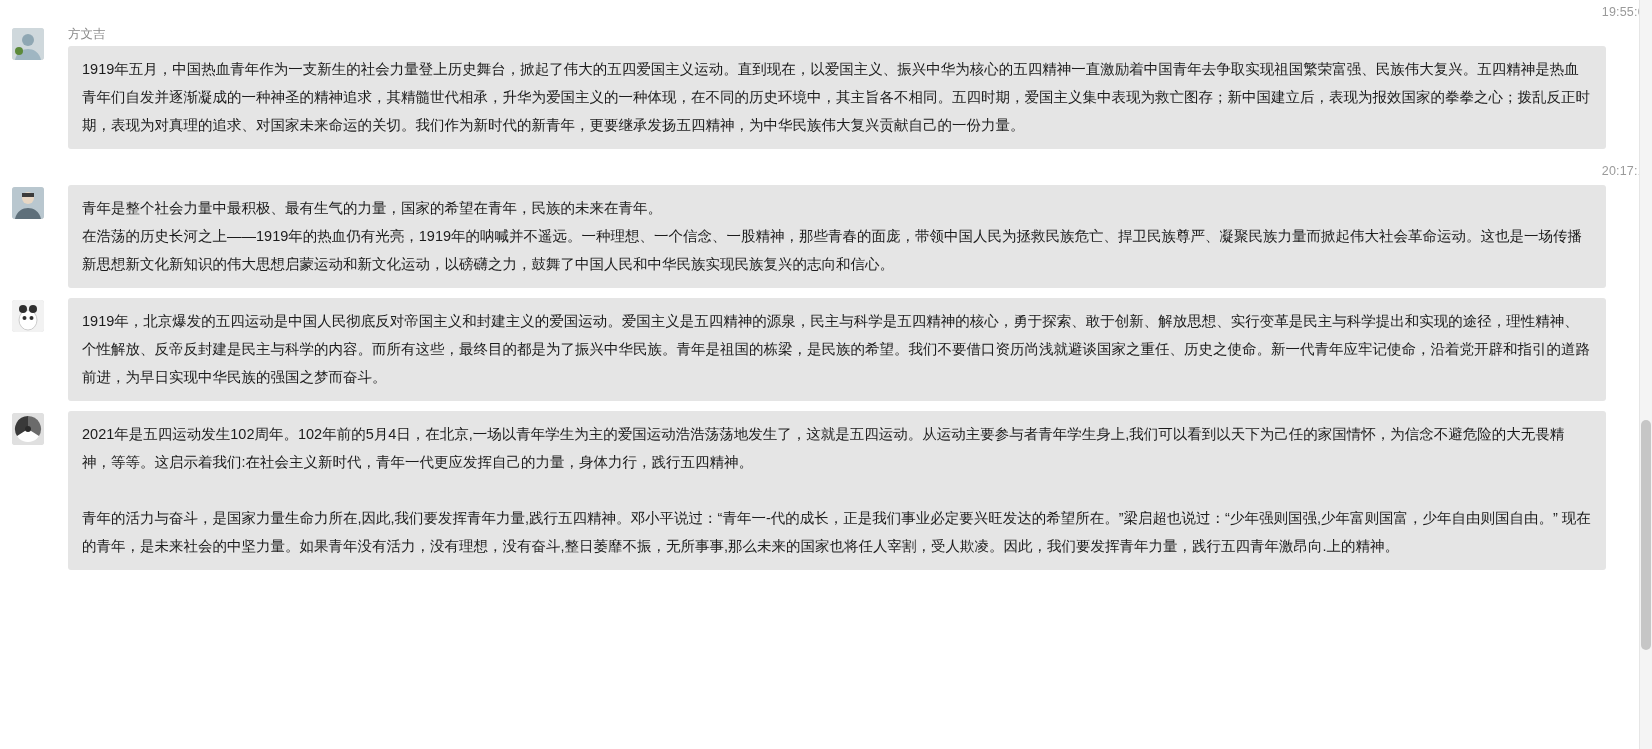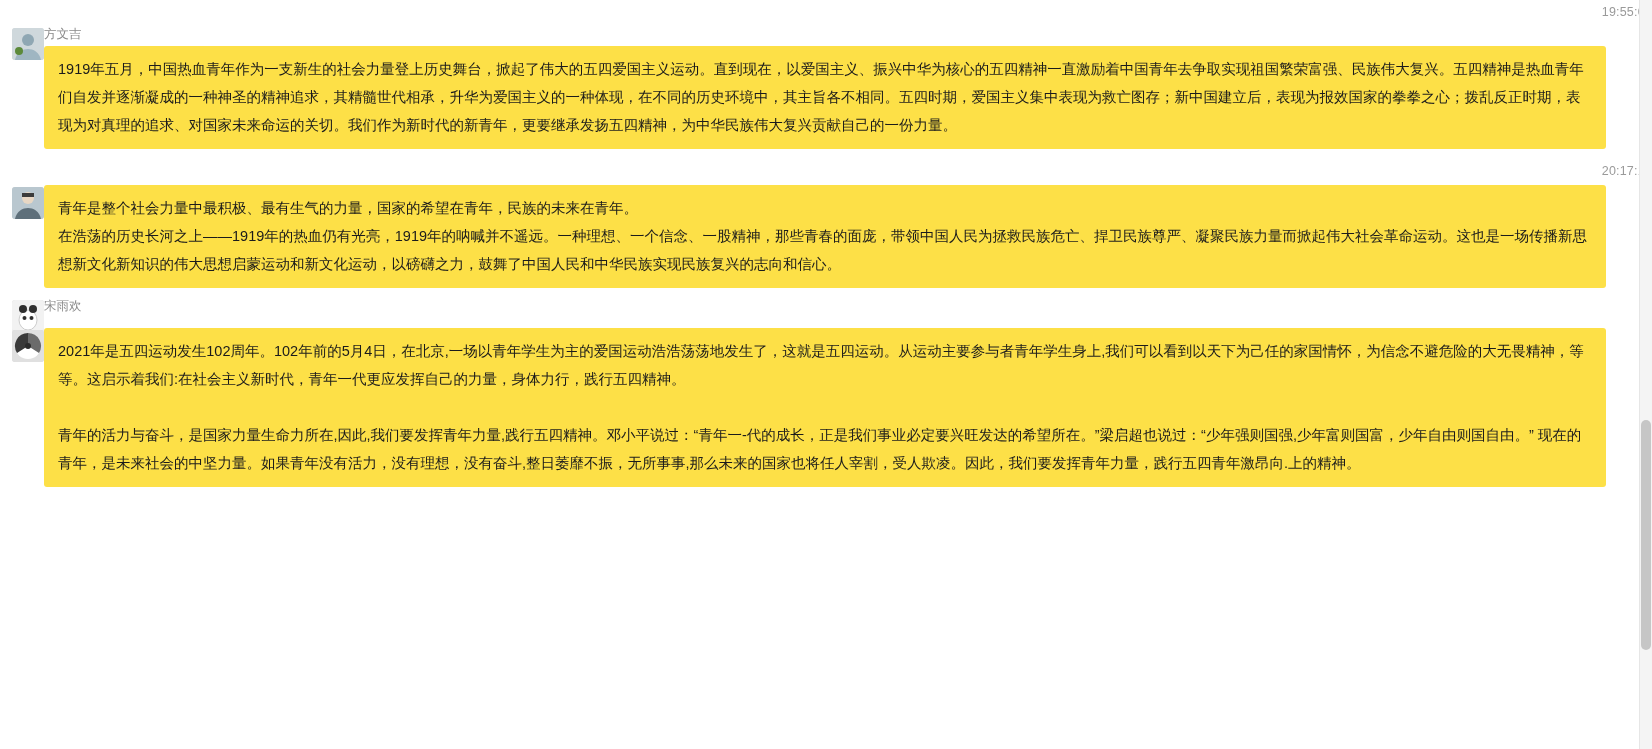--- a/index.html
+++ b/index.html
@@ -28,21 +28,21 @@
   .timestamp {
     text-align: right;
     font-size: 12.5px;
     color: #9a9a9a;
     line-height: 16px;
     padding: 4px 0 6px 0;
     letter-spacing: 0.2px;
   }
   .msg {
     position: relative;
-    padding-left: 44px;
+    padding-left: 68px;
     padding-right: 20px;
   }
   .avatar {
     position: absolute;
     left: 12px;
     top: 2px;
     width: 32px;
     height: 32px;
     border-radius: 3px;
     overflow: hidden;
@@ -50,21 +50,21 @@
   }
   .avatar svg { display: block; }
   .sender {
     font-size: 12.5px;
     color: #8a8a8a;
     line-height: 17px;
     padding-bottom: 3px;
   }
   .bubble {
     display: block;
-    background: #fde047;
+    background: #e5e5e5;
     border-radius: 3px;
     padding: 9px 14px 10px 14px;
     font-size: 14.5px;
     line-height: 28px;
     color: #1b1b1b;
     white-space: pre-wrap;
     word-break: break-all;
     margin-right: 26px;
   }
   
@@ -134,21 +134,21 @@
       <div class="avatar">
         <svg width="32" height="32" viewBox="0 0 32 32">
           <rect width="32" height="32" fill="#f2f2f2"></rect>
           <ellipse cx="16" cy="20" rx="9" ry="10" fill="#ffffff" stroke="#cccccc"></ellipse>
           <circle cx="11" cy="9" r="4" fill="#2f2f2f"></circle>
           <circle cx="21" cy="9" r="4" fill="#2f2f2f"></circle>
           <circle cx="12.5" cy="18" r="2" fill="#2f2f2f"></circle>
           <circle cx="19.5" cy="18" r="2" fill="#2f2f2f"></circle>
         </svg>
       </div>
-      <div class="sender">宋雨欢</div>
+      <div class="bubble">1919年，北京爆发的五四运动是中国人民彻底反对帝国主义和封建主义的爱国运动。爱国主义是五四精神的源泉，民主与科学是五四精神的核心，勇于探索、敢于创新、解放思想、实行变革是民主与科学提出和实现的途径，理性精神、个性解放、反帝反封建是民主与科学的内容。而所有这些，最终目的都是为了振兴中华民族。青年是祖国的栋梁，是民族的希望。我们不要借口资历尚浅就避谈国家之重任、历史之使命。新一代青年应牢记使命，沿着党开辟和指引的道路前进，为早日实现中华民族的强国之梦而奋斗。</div>
     </div>
   </div>
 
   <div class="spacer-10"></div>
 
   <div class="msg-group">
     <div class="msg">
       <div class="avatar">
         <svg width="32" height="32" viewBox="0 0 32 32">
           <rect width="32" height="32" fill="#e0e0e0"></rect>

